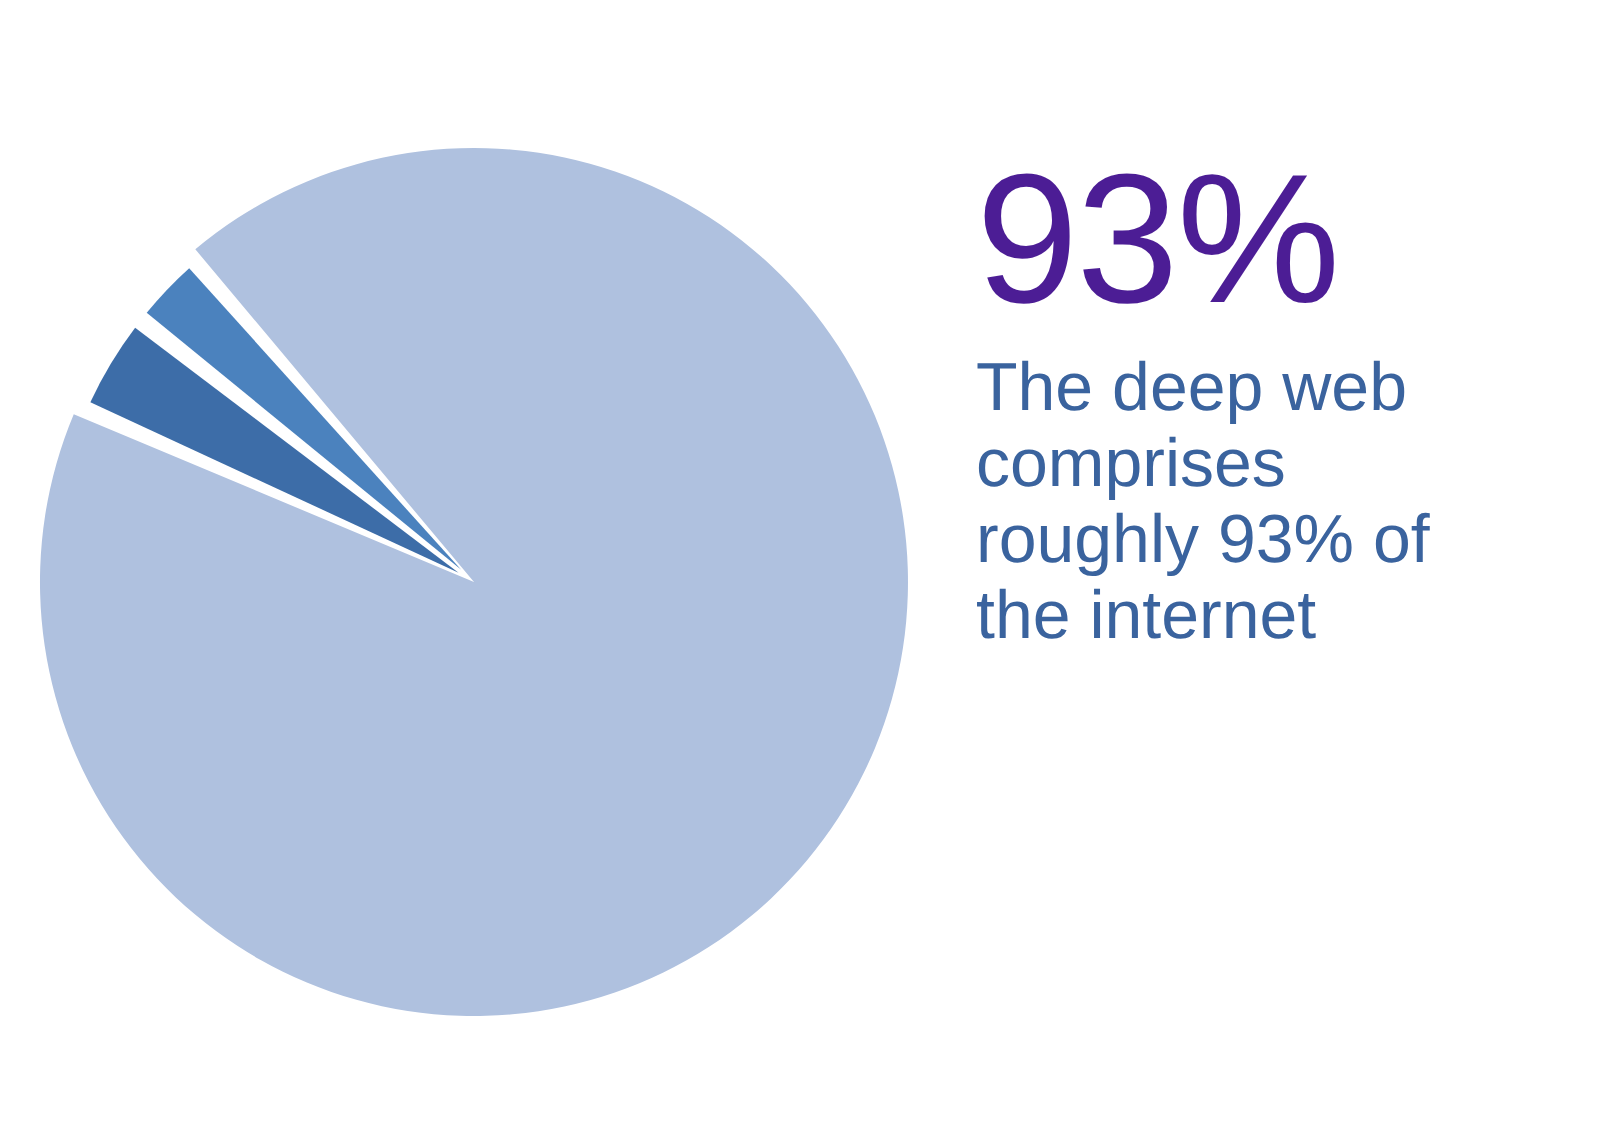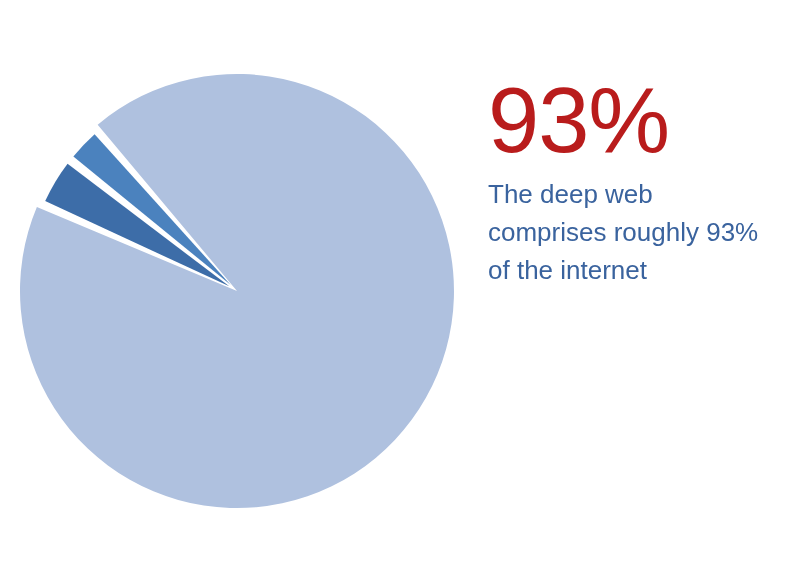--- a/index.html
+++ b/index.html
@@ -34,29 +34,29 @@
     position: absolute;
     left: 488px;
     top: 78px;
     width: 300px;
   }
   #stat-value {
     font-family: "Liberation Sans", sans-serif;
     font-size: 92px;
     line-height: 0.92;
     font-weight: 400;
-    color: #b91c1c;
+    color: #4c1d95;
     letter-spacing: -1px;
     margin: 0;
     padding: 0;
     white-space: nowrap;
   }
   #stat-description {
     font-family: "Liberation Sans", sans-serif;
-    font-size: 26px;
+    font-size: 34px;
     line-height: 38px;
     font-weight: 400;
     color: #3A639E;
     margin: 0;
     padding: 0;
     margin-top: 12px;
     max-width: 275px;
   }
 </style>
 </head>

